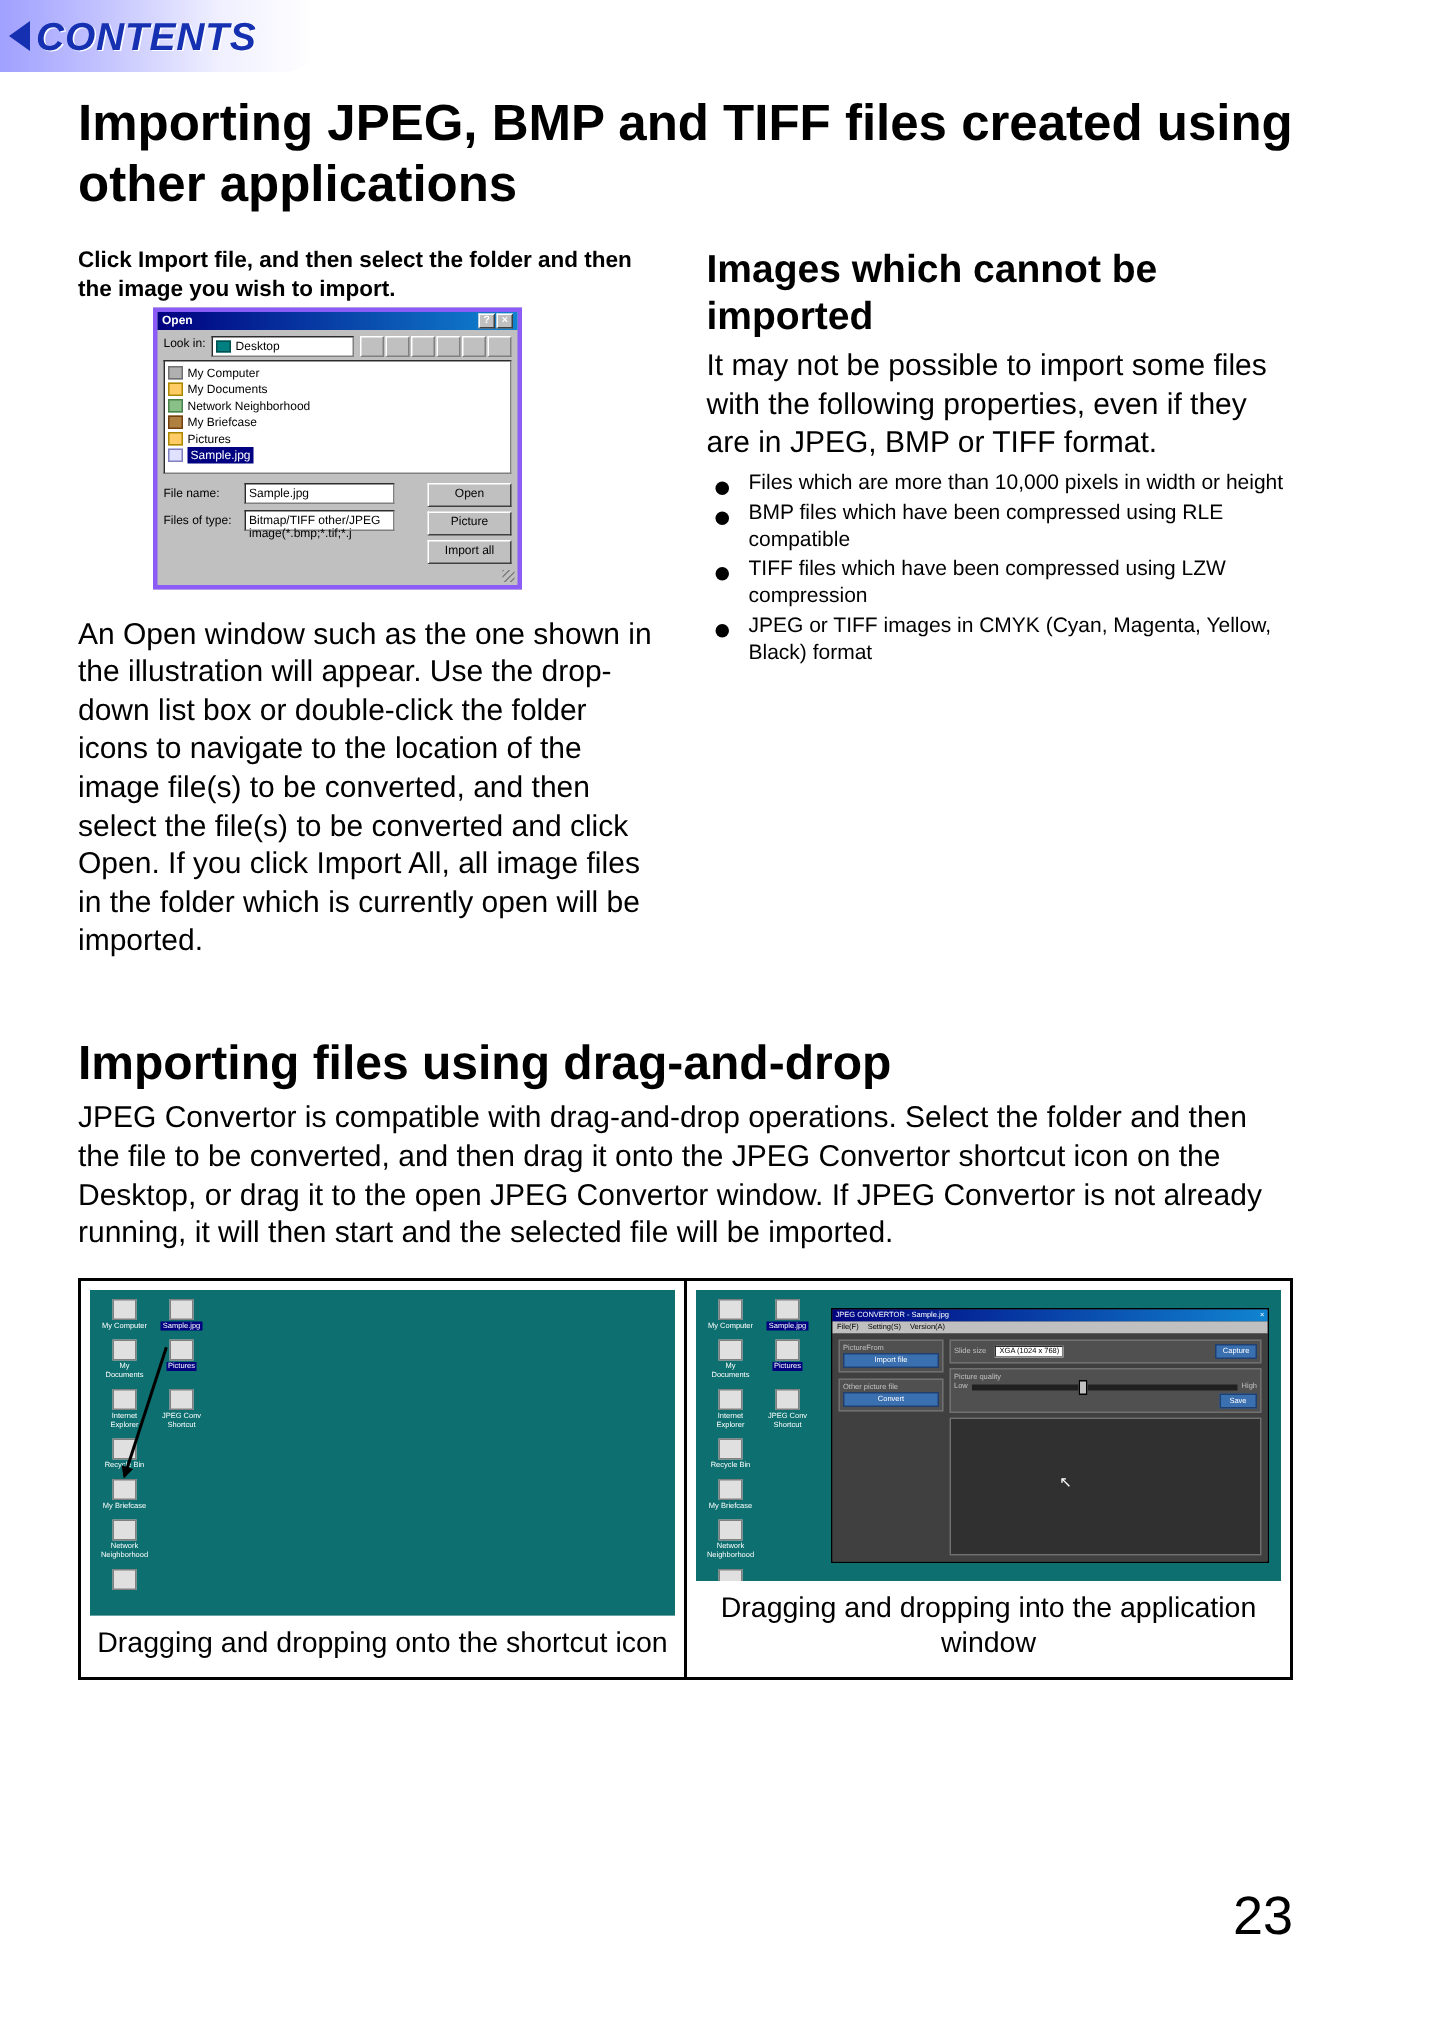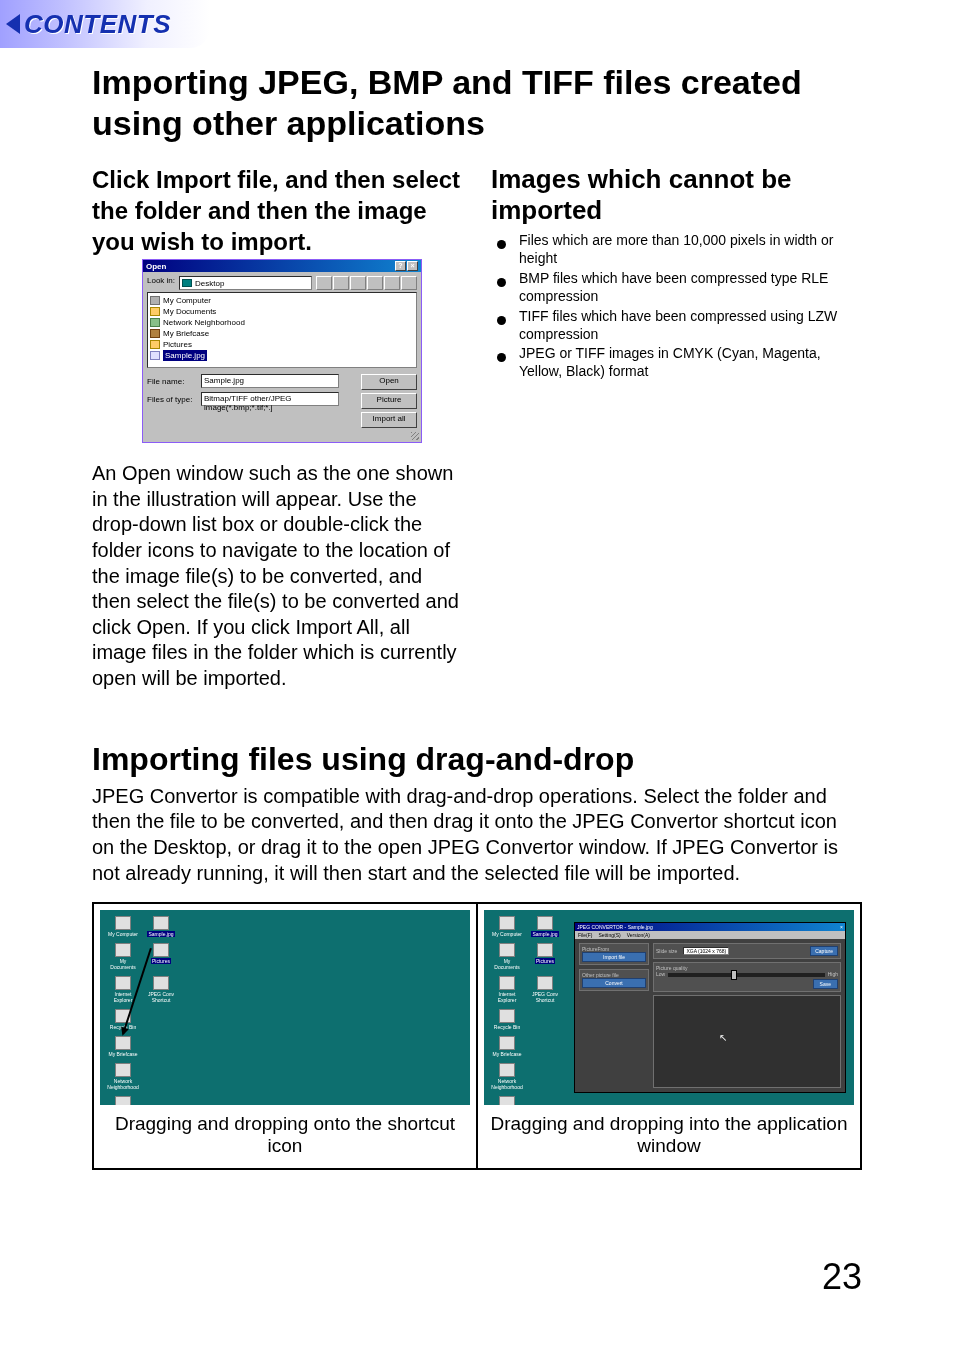--- a/index.html
+++ b/index.html
@@ -31,35 +31,35 @@
   .contents-banner .label {
     font-style: italic;
     font-weight: bold;
     font-size: 26px;
     color: #1530b0;
     text-shadow: 1px 1px 0 #fff;
     margin-left: 4px;
     letter-spacing: 0.5px;
   }
   .page {
-    padding: 62px 92px 0 92px;
+    padding: 62px 92px 0 52px;
   }
   h1 {
     font-size: 34px;
     font-weight: bold;
     line-height: 1.2;
     margin-bottom: 20px;
   }
   .two-col {
     display: flex;
     gap: 28px;
   }
   .col { flex: 1; }
   .lead {
-    font-size: 24px;
+    font-size: 15px;
     font-weight: bold;
     line-height: 1.3;
   }
   h2 {
     font-size: 26px;
     font-weight: bold;
     line-height: 1.2;
     margin-bottom: 6px;
   }
   .body {
@@ -120,24 +120,24 @@
   }
   .page-num {
     position: absolute;
     bottom: 54px;
     right: 92px;
     font-size: 36px;
   }
 
   
   .open-dialog {
-    width: 280px;
+    width: 246px;
     margin: 2px 0 18px 50px;
     background: #c0c0c0;
-    border: 1px solid #8b5cf6;
+    border: 3px solid #8b5cf6;
     font-family: "MS Sans Serif", Tahoma, sans-serif;
     font-size: 8px;
     color: #000;
   }
   .od-title {
     background: linear-gradient(90deg, #000080, #1084d0);
     color: #fff;
     font-weight: bold;
     padding: 1px 3px;
     display: flex;
@@ -360,23 +360,24 @@
           </div>
         </div>
         <div class="od-resize"></div>
       </div>
 
       <p class="body">An Open window such as the one shown in the illustration will appear. Use the drop-down list box or double-click the folder icons to navigate to the location of the image file(s) to be converted, and then select the file(s) to be converted and click Open. If you click Import All, all image files in the folder which is currently open will be imported.</p>
     </div>
 
     <div class="col">
       <h2>Images which cannot be imported</h2>
+      <p class="body">It may not be possible to import some files with the following properties, even if they are in JPEG, BMP or TIFF format.</p>
       <ul class="bullets" id="ci-list">
           <li>Files which are more than 10,000 pixels in width or height</li>
-          <li>BMP files which have been compressed type RLE compression</li>
+          <li>BMP files which have been compressed using RLE compatible</li>
           <li>TIFF files which have been compressed using LZW compression</li>
           <li>JPEG or TIFF images in CMYK (Cyan, Magenta, Yellow, Black) format</li>
         </ul>
     </div>
   </div>
 
   <div class="section2">
     <h1>Importing files using drag-and-drop</h1>
     <p class="body">JPEG Convertor is compatible with drag-and-drop operations. Select the folder and then the file to be converted, and then drag it onto the JPEG Convertor shortcut icon on the Desktop, or drag it to the open JPEG Convertor window. If JPEG Convertor is not already running, it will then start and the selected file will be imported.</p>
 

